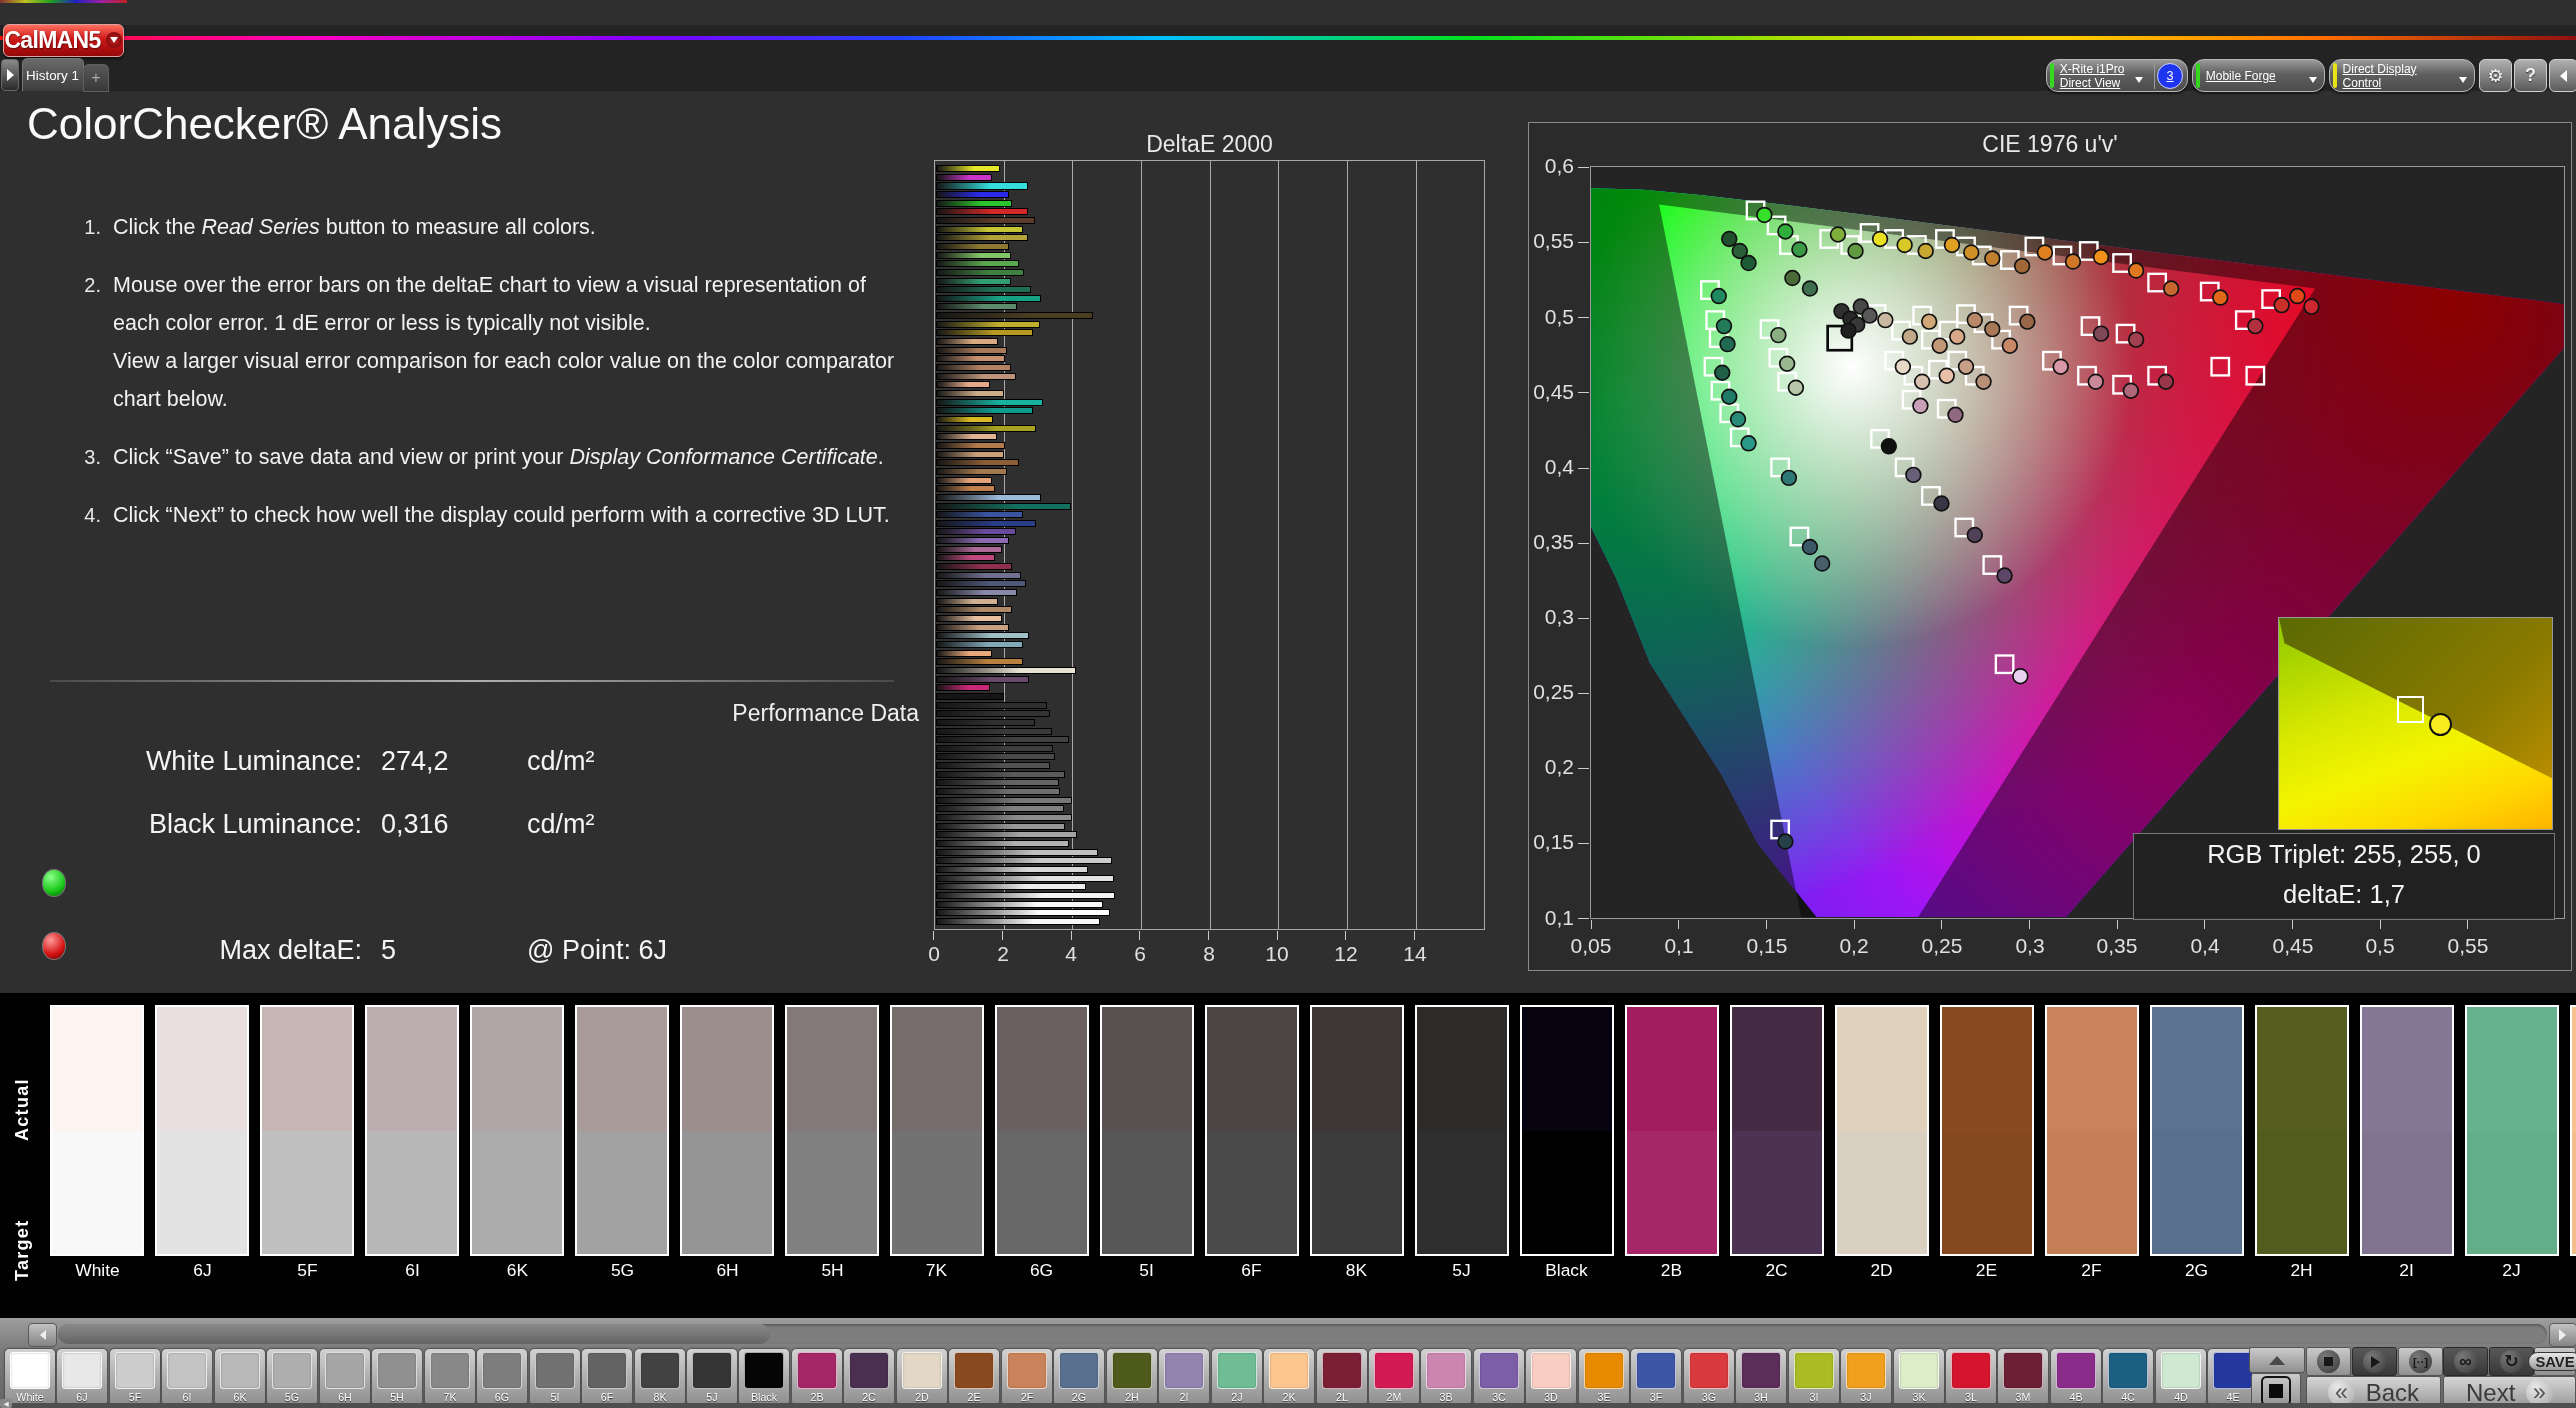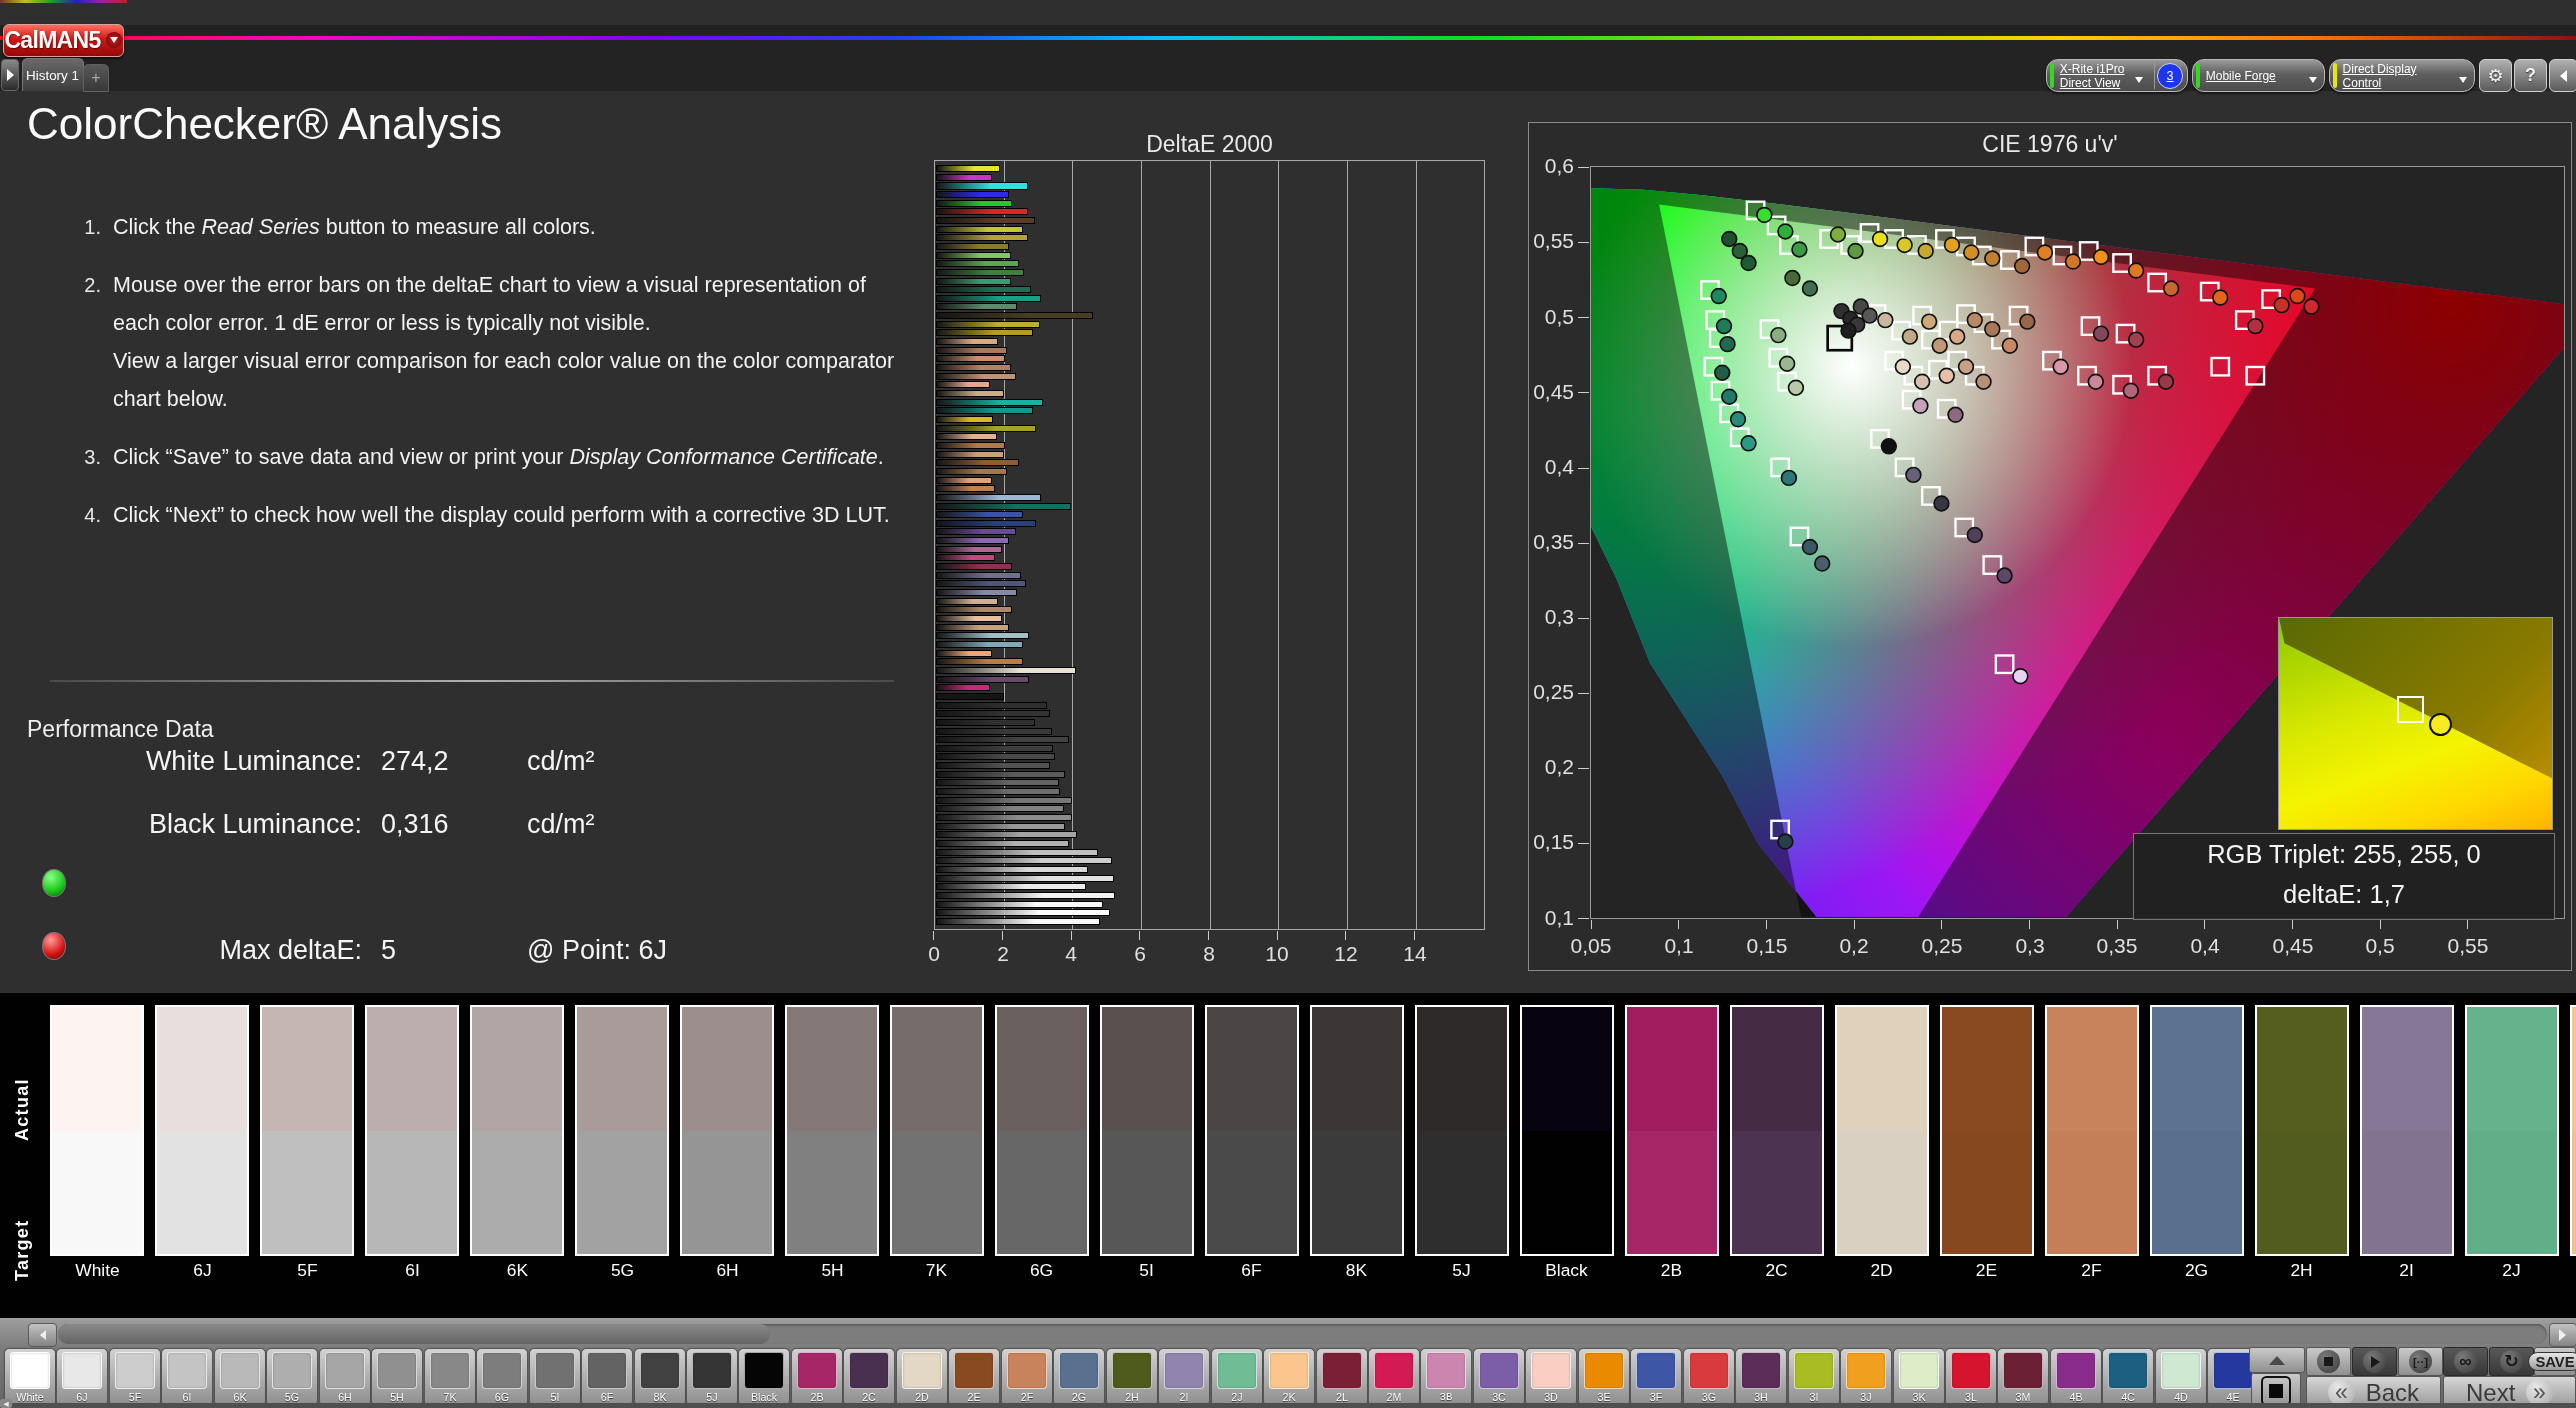--- a/index.html
+++ b/index.html
@@ -40,21 +40,21 @@
   #source-dd{left:2192px;width:131px;}
   #dispctl-dd{left:2329px;width:144px;}
   
   #main-title{left:27px;top:99px;font-size:44px;font-weight:300;color:#fafafa;letter-spacing:0px;}
   #instructions{left:54px;top:208px;width:865px;}
   .inst-row{display:flex;margin-bottom:20px;}
   .inst-num{width:47px;text-align:right;padding-right:12px;font-size:20px;line-height:38px;color:#e8e8e8;flex:none;}
   .inst-body{width:782px;font-size:21.5px;line-height:38px;color:#f2f2f2;}
   .inst-body i{font-style:italic;}
   #divider{left:50px;top:680px;width:844px;height:2px;background:linear-gradient(90deg,#4a4a4a,#b0b0b0 50%,#4a4a4a);}
-  #perf-heading{left:27px;top:700px;width:892px;text-align:left;font-size:23px;color:#f0f0f0;margin-top:16px;}
+  #perf-heading{left:27px;top:700px;width:892px;text-align:right;font-size:23px;color:#f0f0f0;}
   .perf-label{width:335px;text-align:right;font-size:27px;color:#f5f5f5;}
   .perf-val{font-size:27px;color:#f5f5f5;}
   .statusdot{width:21.5px;height:25.5px;border-radius:50%;border:0.7px solid #777;}
   
   #deltae-title{left:934px;top:131px;width:551px;text-align:center;font-size:23px;color:#e8e8e8;}
   #deltae-plot{left:934px;top:160px;width:551px;height:770px;border:1.3px solid #a8a8a8;box-sizing:border-box;}
   .de-grid{position:absolute;top:0;bottom:0;width:1.3px;background:#aaaaaa;}
   .de-bar{position:absolute;left:1.3px;height:5.4px;border:0.7px solid #000;}
   .de-tick{position:absolute;top:931px;width:1.3px;height:9.4px;background:#cccccc;}
   .de-ticklabel{position:absolute;top:942px;width:54px;text-align:center;font-size:21px;color:#e0e0e0;}
@@ -730,21 +730,21 @@
           <div class="slabel">2K</div>
         </div>
         <div class="swatch" style="left: 1316px;">
           <div class="chip" style="background: rgb(123, 31, 53);"></div>
           <div class="slabel">2L</div>
         </div>
         <div class="swatch" style="left: 1368px;">
           <div class="chip" style="background: rgb(211, 26, 84);"></div>
           <div class="slabel">2M</div>
         </div>
-        <div class="swatch" style="left: 1420px; font-family: Liberation Mono, monospace;">
+        <div class="swatch" style="left: 1420px;">
           <div class="chip" style="background: rgb(203, 134, 176);"></div>
           <div class="slabel">3B</div>
         </div>
         <div class="swatch" style="left: 1473px;">
           <div class="chip" style="background: rgb(124, 94, 166);"></div>
           <div class="slabel">3C</div>
         </div>
         <div class="swatch" style="left: 1525px;">
           <div class="chip" style="background: rgb(248, 207, 194);"></div>
           <div class="slabel">3D</div>

